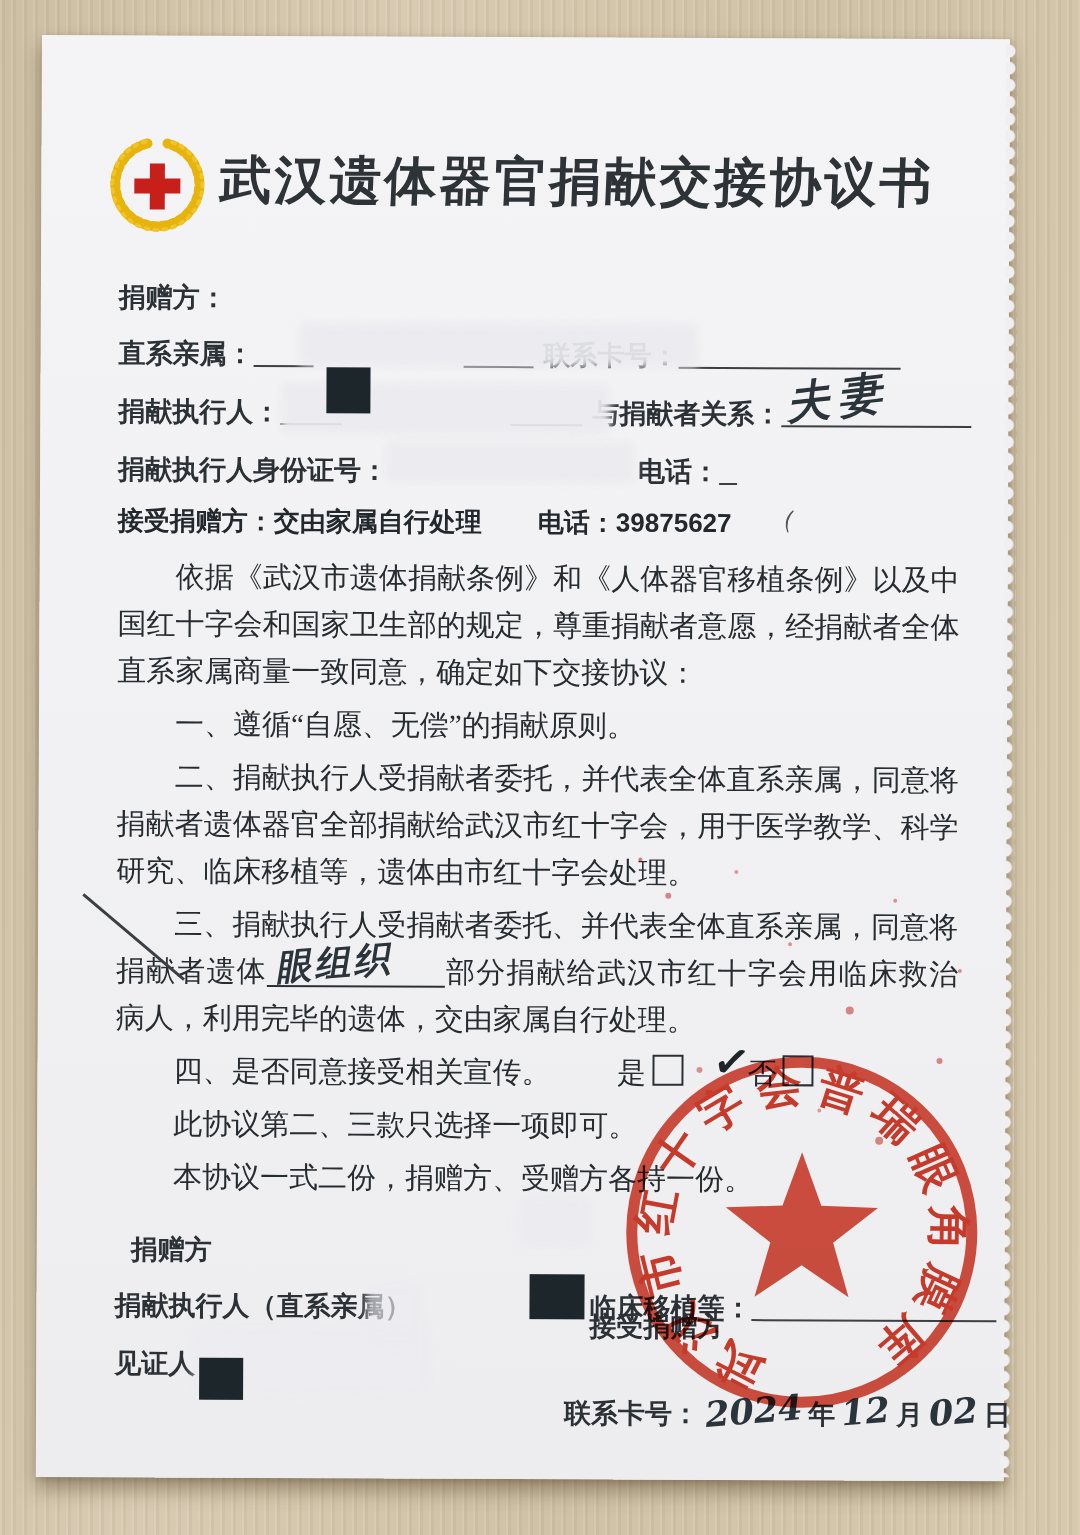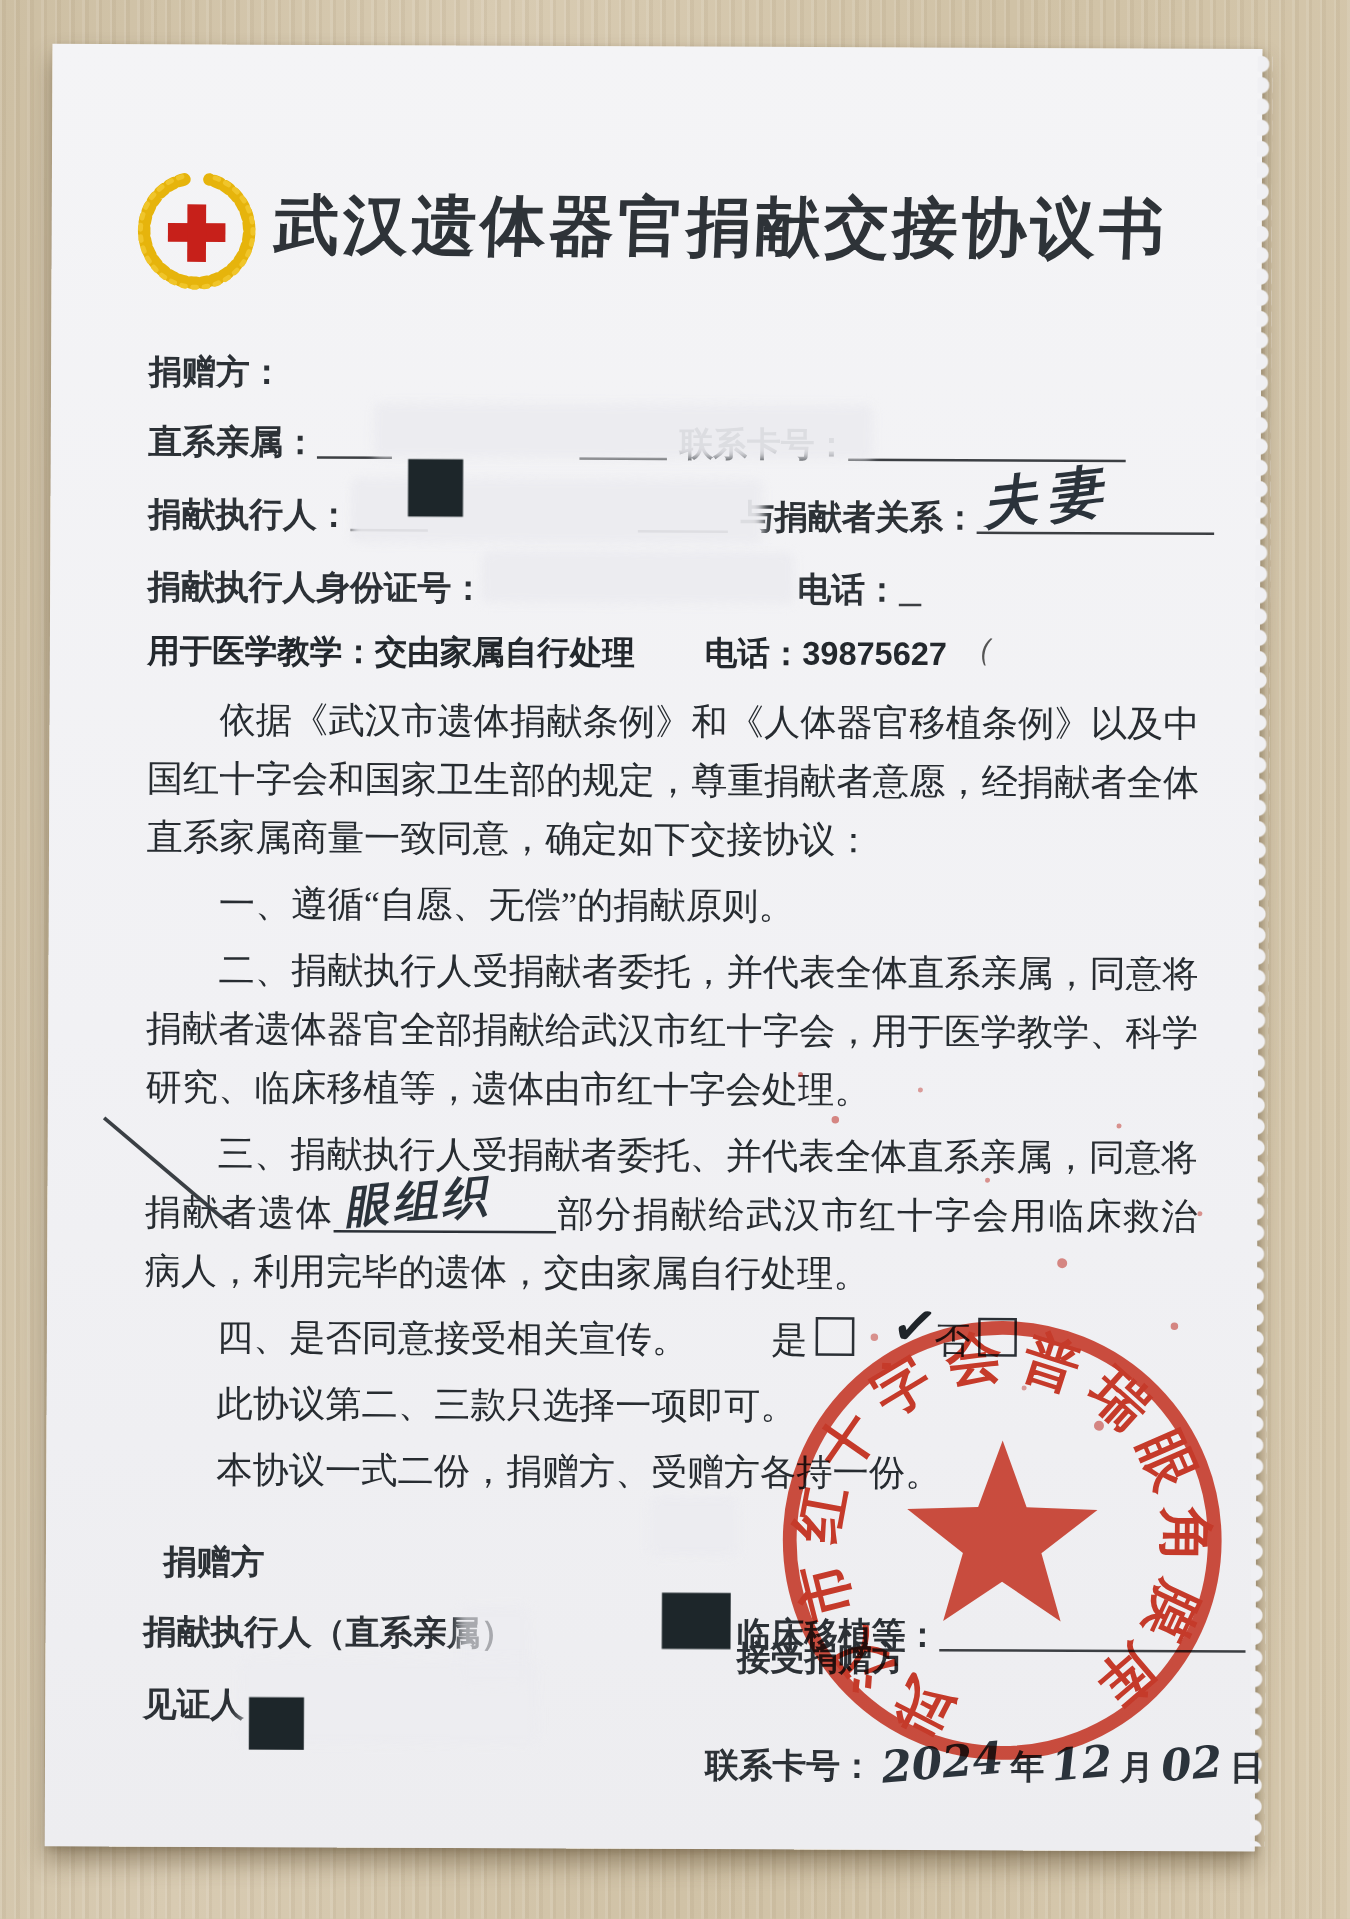--- a/index.html
+++ b/index.html
@@ -84,21 +84,21 @@
   <div class="row" style="top:358px">
     <span class="lbl">捐献执行人：</span><span class="uline" style="width:62px"></span><span class="spacer" style="width:168px"></span><span class="uline" style="width:72px"></span><span class="lbl" style="margin-left:10px">与捐献者关系：</span><span class="uline" style="width:190px"></span>
   </div>
   <div class="hand hw-relation">夫妻</div>
 
   <div class="row" style="top:416px">
     <span class="lbl">捐献执行人身份证号：</span><span class="spacer" style="width:250px"></span><span class="lbl">电话：</span><span class="uline" style="width:18px"></span>
   </div>
 
   <div class="row sans" style="top:468px;font-weight:bold;color:#23282d">
-    <span>用于医学教学：</span><span>交由家属自行处理</span><span class="spacer" style="width:56px"></span><span>电话：</span><span>39875627</span>
+    <span>接受捐赠方：</span><span>交由家属自行处理</span><span class="spacer" style="width:56px"></span><span>电话：</span><span>39875627</span>
   </div>
   <div class="mark" style="left:730px;top:462px;transform:rotate(14deg)">（</div>
 
   <div class="paras">
     <p>依据《武汉市遗体捐献条例》和《人体器官移植条例》以及中国红十字会和国家卫生部的规定，尊重捐献者意愿，经捐献者全体直系家属商量一致同意，确定如下交接协议：</p>
     <p>一、遵循“自愿、无偿”的捐献原则。</p>
     <p>二、捐献执行人受捐献者委托，并代表全体直系亲属，同意将捐献者遗体器官全部捐献给武汉市红十字会，用于医学教学、科学研究、临床移植等，遗体由市红十字会处理。</p>
     <p><span>三、捐献执行人受捐献者委托、并代表全体直系亲属，同意将捐献者遗体</span><span class="blank"><span class="hand hw-organ">眼组织</span></span><span>部分捐献给武汉市红十字会用临床救治病人，利用完毕的遗体，交由家属自行处理。</span></p>
     <p>
       <span>四、是否同意接受相关宣传。</span>

